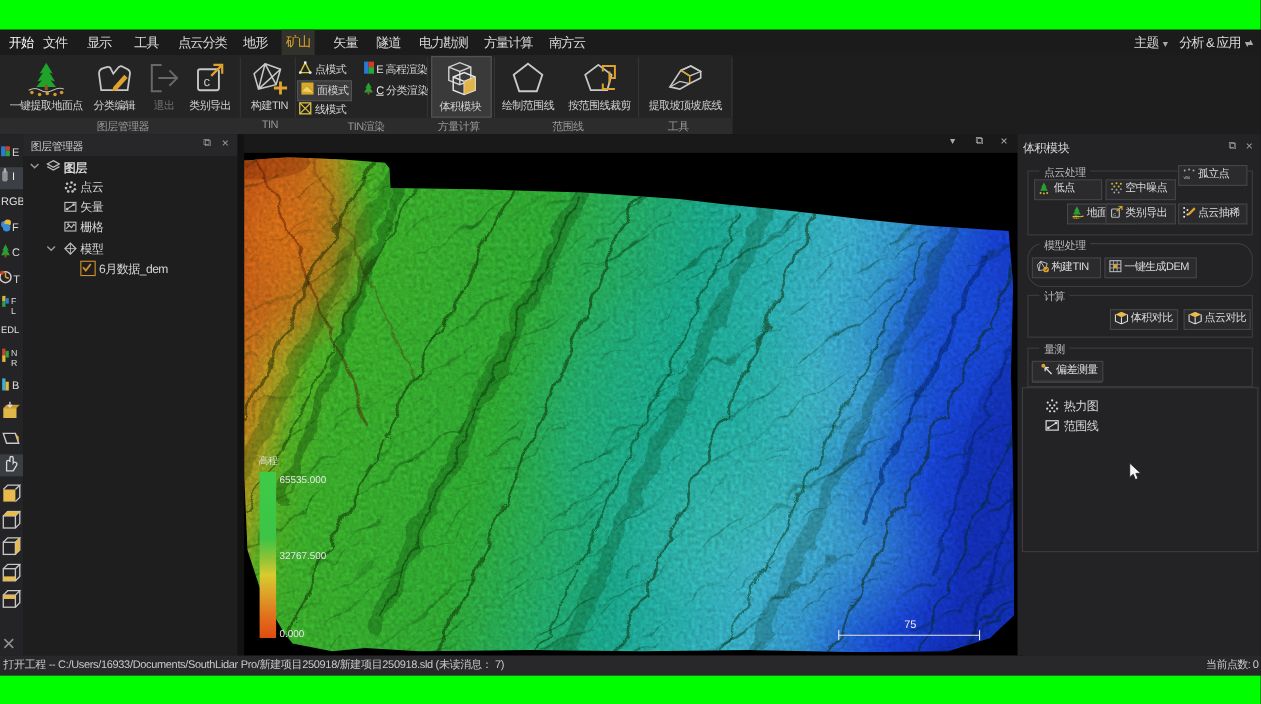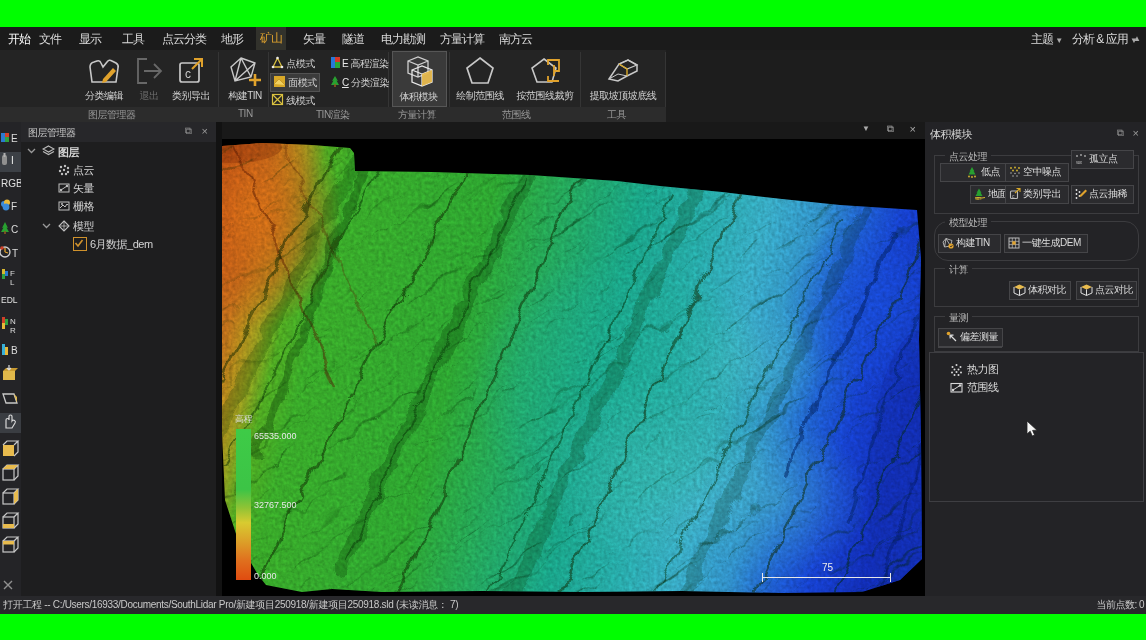--- a/index.html
+++ b/index.html
@@ -74,20 +74,33 @@
       <span class="gl" style="left:398px;">方量计算</span>
       <span class="gl" style="left:502px;">范围线</span>
       <span class="gl" style="left:607px;">工具</span>
     </div>
     <div class="vsep" style="left:218px;"></div>
     <div class="vsep" style="left:268px;"></div>
     <div class="vsep" style="left:388px;"></div>
     <div class="vsep" style="left:449px;"></div>
     <div class="vsep" style="left:580px;"></div>
     <div class="vsep" style="left:665px;"></div>
+    <div class="rbtn" style="left:2px;width:80px;">
+      <div class="ric"><svg width="36" height="34" viewBox="0 0 36 34">
+        <path d="M18,2 L12,12 L15,11 L10,19 L14,18 L9,24 L27,24 L22,18 L26,19 L21,11 L24,12 Z" fill="#1fa32a"></path>
+        <rect x="16.6" y="22" width="2.8" height="5" fill="#8a5a20"></rect>
+        <g fill="#d89a28">
+              <circle cx="5" cy="29" r="1.6"></circle>
+              <circle cx="12" cy="31" r="1.6"></circle>
+              <circle cx="19" cy="30" r="1.6"></circle>
+              <circle cx="26" cy="31" r="1.6"></circle>
+              <circle cx="32" cy="29" r="1.6"></circle>
+            </g>
+        <path d="M2,27 Q8,24 13,27 T24,27 T34,26" stroke="#bbb" fill="none" stroke-width="1"></path>
+      </svg></div>一键提取地面点</div>
     <div class="rbtn" style="left:74px;width:60px;">
       <div class="ric"><svg width="34" height="34" viewBox="0 0 34 34">
         <path d="M5,27 L3,12 Q3,8 7,7 L10,6 Q13,5 14,8 L16,12 L20,7 Q22,4 25,6 L29,8 Q32,10 31,13 L29,27 Z" fill="none" stroke="#c8c8c8" stroke-width="1.6"></path>
         <path d="M16,24 L26,13 L29,16 L19,27 L15,28 Z" fill="#e0a22c"></path>
       </svg></div>分类编辑</div>
     <div class="rbtn" style="left:128px;width:42px;color:#6e6e6e;">
       <div class="ric"><svg width="32" height="32" viewBox="0 0 32 32">
         <path d="M14,4 L5,4 L5,28 L14,28" fill="none" stroke="#686868" stroke-width="1.8"></path>
         <path d="M11,16 L27,16 M21,9 L28,16 L21,23" fill="none" stroke="#686868" stroke-width="1.8"></path>
       </svg></div>退出</div>
@@ -434,21 +447,21 @@
     </div>
   </div>
 
   <div class="abs" id="rpanel">
     <span style="position:absolute;left:5px;top:5px;font-size:11px;color:#d6d6d6;letter-spacing:-0.5px;">体积模块</span>
     <span style="position:absolute;right:22px;top:5px;color:#999;font-size:10px;">⧉</span>
     <span style="position:absolute;right:7px;top:5px;color:#999;font-size:11px;">×</span>
     <div class="grpbox" style="top:33px;height:57px;">
         <span class="grplegend">点云处理</span>
       </div>
-    <div class="pbtn" style="left:15px;top:41px;width:60px;padding-left:23px;"><svg width="12" height="12" viewBox="0 0 12 12">
+    <div class="pbtn" style="left:15px;top:41px;width:60px;"><svg width="12" height="12" viewBox="0 0 12 12">
           <path d="M5,1 L2.5,5.5 L3.5,5 L1.5,8.5 L8.5,8.5 L6.5,5 L7.5,5.5 Z" fill="#28a030"></path>
           <g fill="#d8b830">
             <circle cx="2" cy="10.5" r="0.9"></circle>
             <circle cx="5" cy="11" r="0.9"></circle>
             <circle cx="8" cy="10.5" r="0.9"></circle>
           </g>
         </svg>低点</div>
     <div class="pbtn" style="left:80px;top:41px;width:62px;"><svg width="12" height="12" viewBox="0 0 12 12">
           <g fill="#d8b830">
             <circle cx="2" cy="2" r="0.9"></circle>

